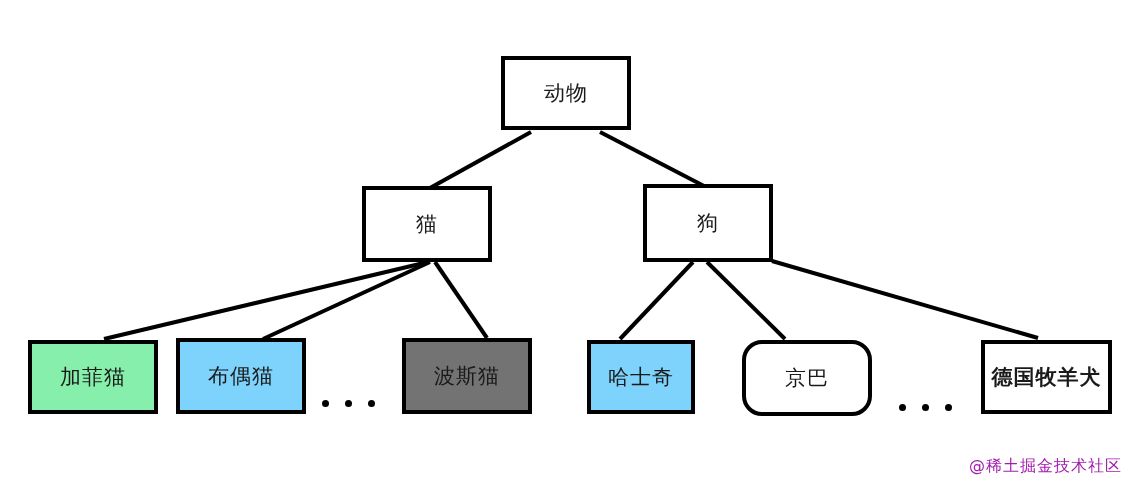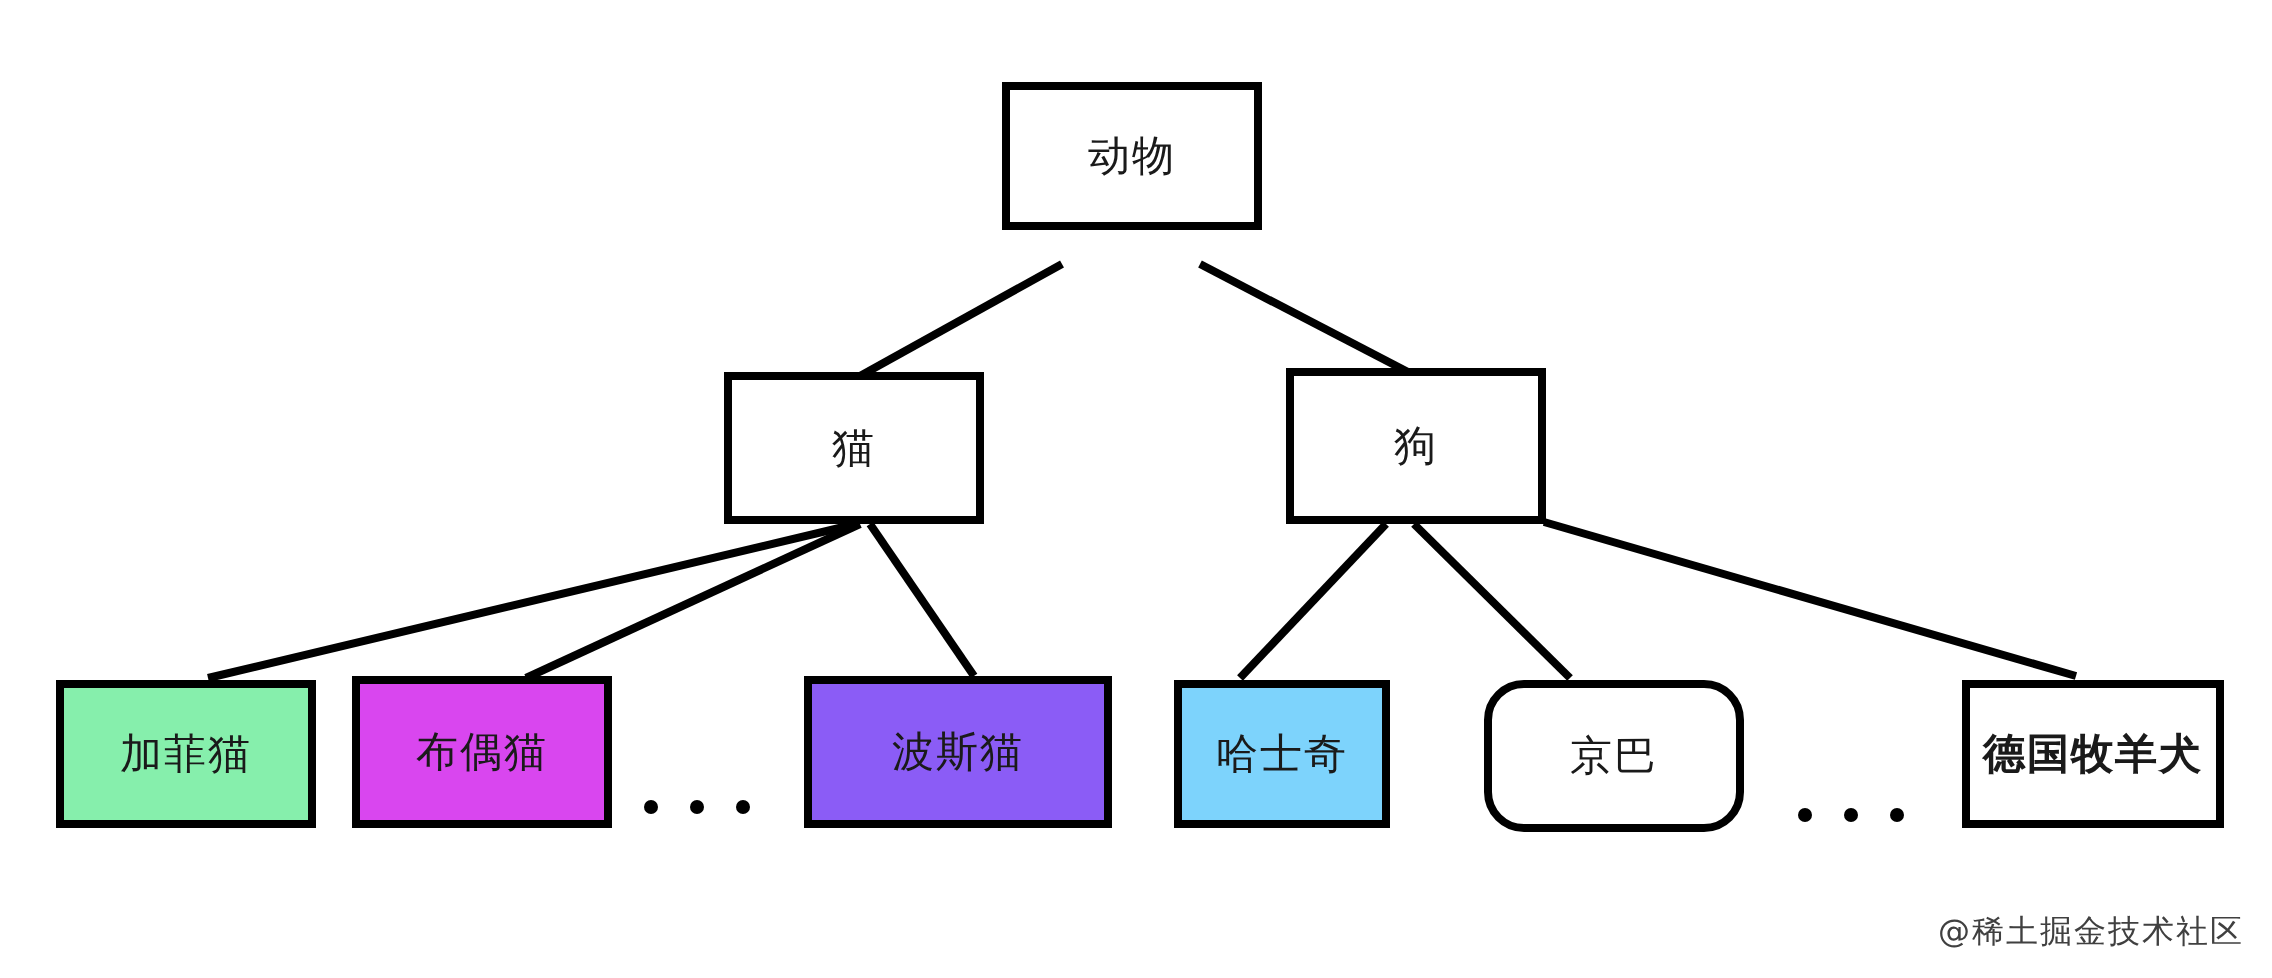--- a/index.html
+++ b/index.html
@@ -77,36 +77,36 @@
       <line x1="600" y1="132" x2="704" y2="186" stroke="#000000" stroke-width="4" stroke-linecap="butt"></line>
       <line x1="428" y1="262" x2="104" y2="339" stroke="#000000" stroke-width="4" stroke-linecap="butt"></line>
       <line x1="430" y1="262" x2="263" y2="339" stroke="#000000" stroke-width="4" stroke-linecap="butt"></line>
       <line x1="435" y1="262" x2="487" y2="338" stroke="#000000" stroke-width="4" stroke-linecap="butt"></line>
       <line x1="693" y1="262" x2="620" y2="339" stroke="#000000" stroke-width="4" stroke-linecap="butt"></line>
       <line x1="707" y1="262" x2="785" y2="339" stroke="#000000" stroke-width="4" stroke-linecap="butt"></line>
       <line x1="772" y1="261" x2="1038" y2="338" stroke="#000000" stroke-width="4" stroke-linecap="butt"></line>
     </svg>
 
   <div id="nodes">
-      <div class="node" style="left: 501px; top: 41px; width: 130px; height: 74px; border-color: rgb(0, 0, 0); background: rgb(255, 255, 255);">
+      <div class="node" style="left: 501px; top: 56px; width: 130px; height: 74px; border-color: rgb(0, 0, 0); background: rgb(255, 255, 255);">
         <span class="node-label">动物</span>
       </div>
       <div class="node" style="left: 362px; top: 186px; width: 130px; height: 76px; border-color: rgb(0, 0, 0); background: rgb(255, 255, 255);">
         <span class="node-label">猫</span>
       </div>
       <div class="node" style="left: 643px; top: 184px; width: 130px; height: 78px; border-color: rgb(0, 0, 0); background: rgb(255, 255, 255);">
         <span class="node-label">狗</span>
       </div>
       <div class="node" style="left: 28px; top: 340px; width: 130px; height: 74px; border-color: rgb(0, 0, 0); background: #86efac;">
         <span class="node-label">加菲猫</span>
       </div>
-      <div class="node" style="left: 176px; top: 338px; width: 130px; height: 76px; border-color: rgb(0, 0, 0); background: #d946ef; text-align: center;">
+      <div class="node" style="left: 176px; top: 338px; width: 130px; height: 76px; border-color: rgb(0, 0, 0); background: #7dd3fc; text-align: center;">
         <span class="node-label">布偶猫</span>
       </div>
-      <div class="node" style="left: 402px; top: 338px; width: 154px; height: 76px; border-color: rgb(0, 0, 0); background: #8b5cf6;">
+      <div class="node" style="left: 402px; top: 338px; width: 130px; height: 76px; border-color: rgb(0, 0, 0); background: #737373;">
         <span class="node-label">波斯猫</span>
       </div>
       <div class="node" style="left: 587px; top: 340px; width: 108px; height: 74px; border-color: rgb(0, 0, 0); background: #7dd3fc;">
         <span class="node-label">哈士奇</span>
       </div>
       <div class="node" style="left: 742px; top: 340px; width: 130px; height: 76px; border-color: rgb(0, 0, 0); background: rgb(255, 255, 255); border-radius: 20px;">
         <span class="node-label">京巴</span>
       </div>
       <div class="node" style="left: 981px; top: 340px; width: 131px; height: 74px; border-color: rgb(0, 0, 0); background: rgb(255, 255, 255); font-weight: bold;">
         <span class="node-label">德国牧羊犬</span>
@@ -118,14 +118,14 @@
         <span class="dot"></span>
         <span class="dot"></span>
       </div>
       <div class="ellipsis" title="..." style="left: 899px; top: 404px;">
         <span class="dot"></span>
         <span class="dot"></span>
         <span class="dot"></span>
       </div>
     </div>
 
-  <div id="watermark" style="color: #404040;">@稀土掘金技术社区</div>
+  <div id="watermark" style="color: #a21caf;">@稀土掘金技术社区</div>
 </div>
 
 </body></html>

